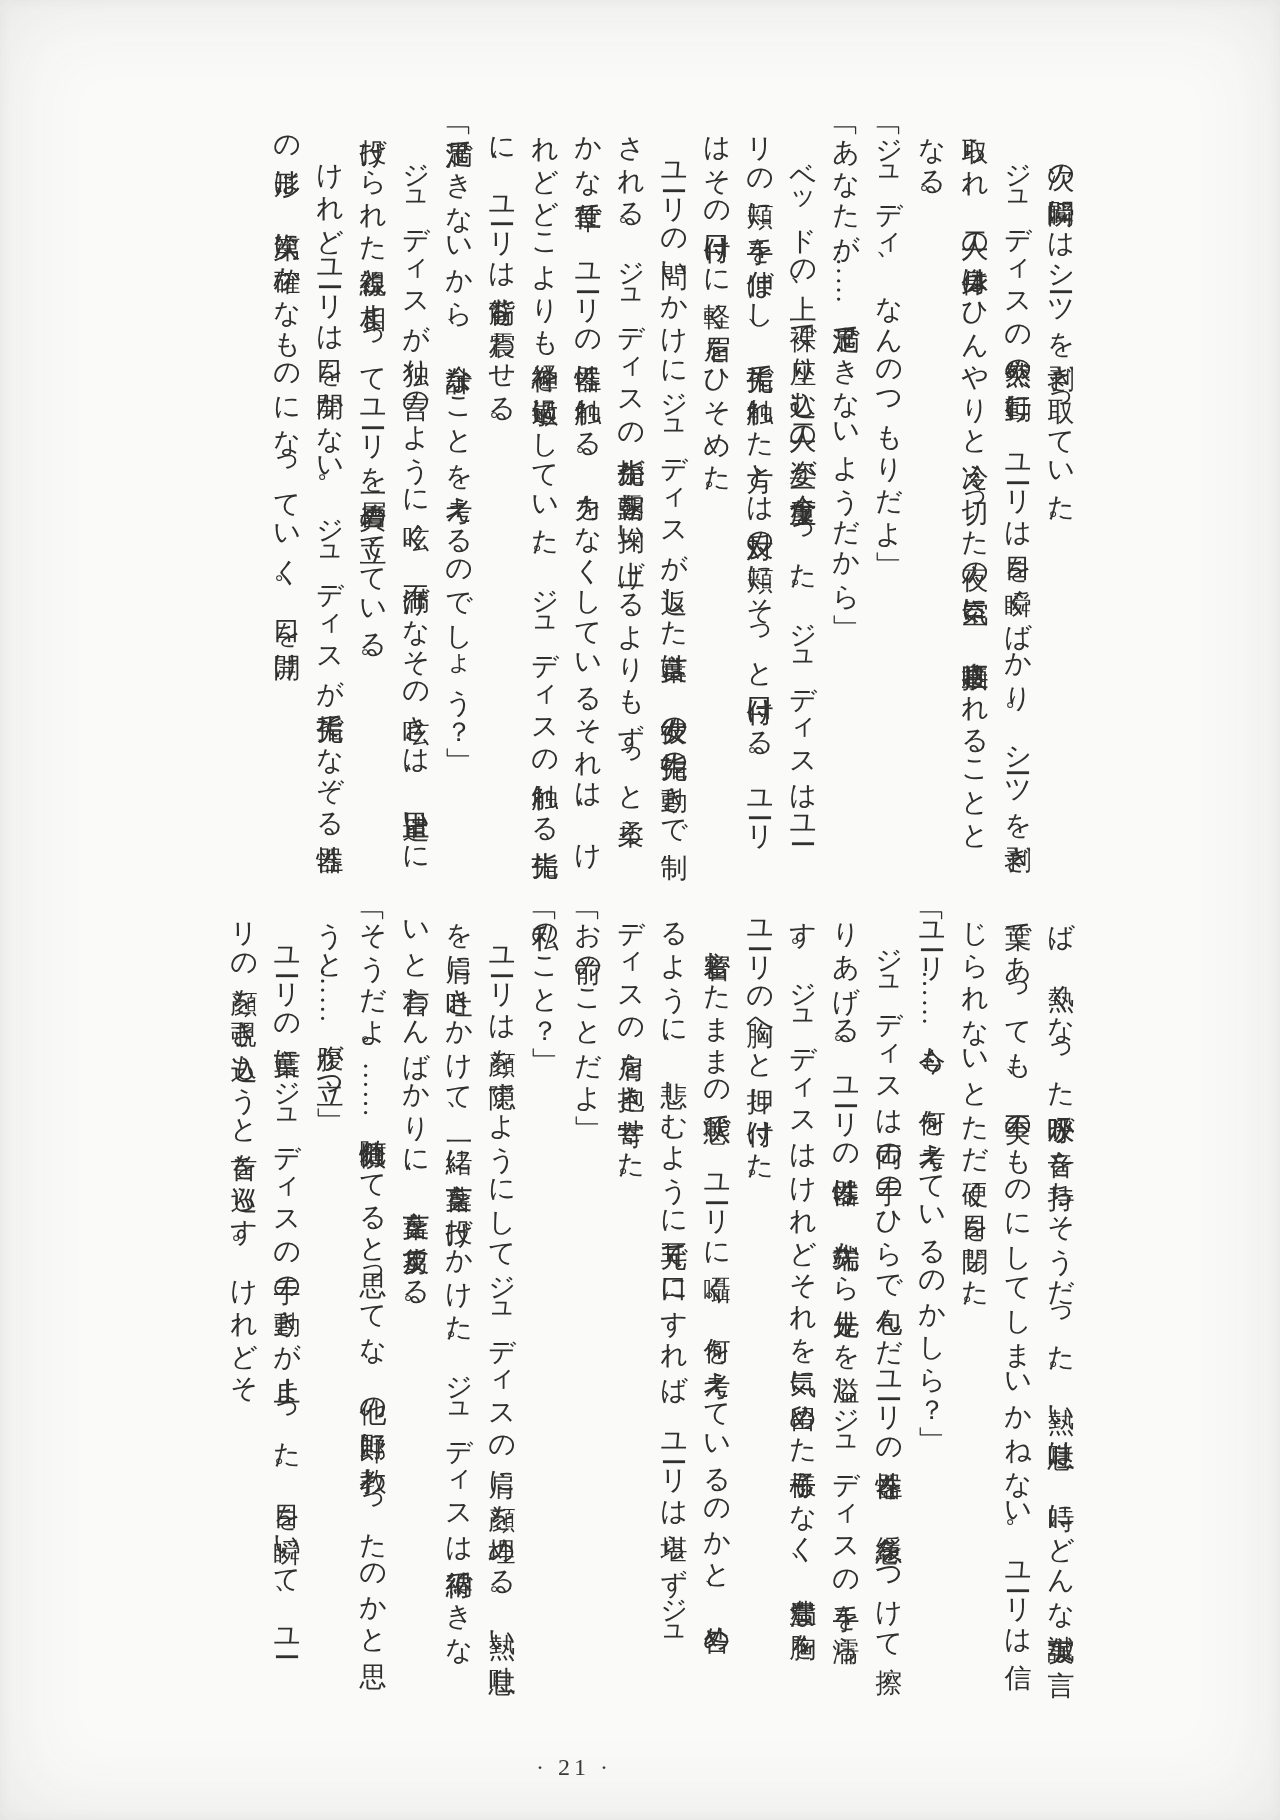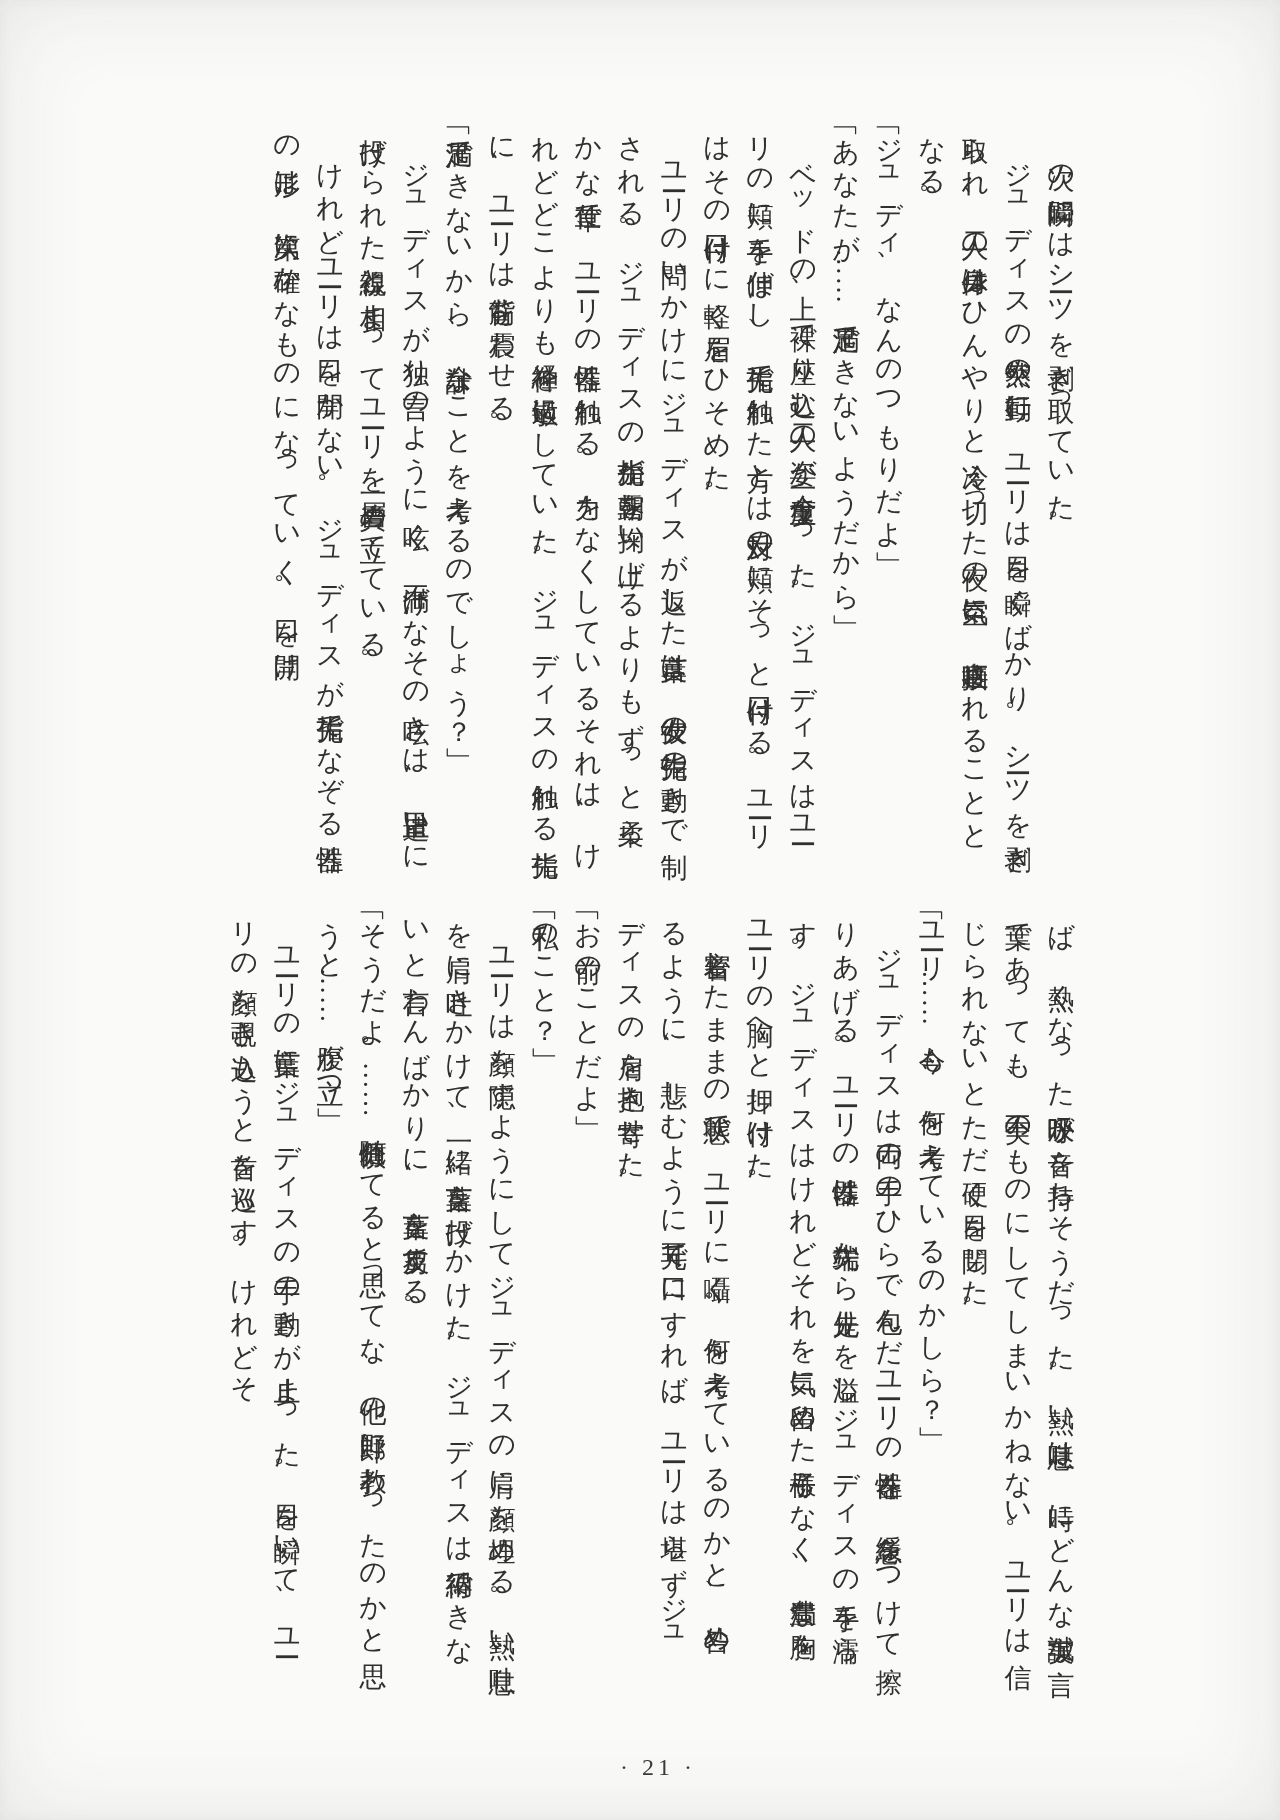--- a/index.html
+++ b/index.html
@@ -47,21 +47,21 @@
     top: 903px;
     right: 198px;
     height: 748px;
     width: 985px;
   }
   .page-number {
     position: absolute;
     top: 1754px;
     left: 536px;
     width: 160px;
-    text-align: right;
+    text-align: left;
     font-size: 24px;
     letter-spacing: 4px;
     color: #3a3a38;
   }
 </style>
 </head>
 <body>
 
 <div class="page">
 

